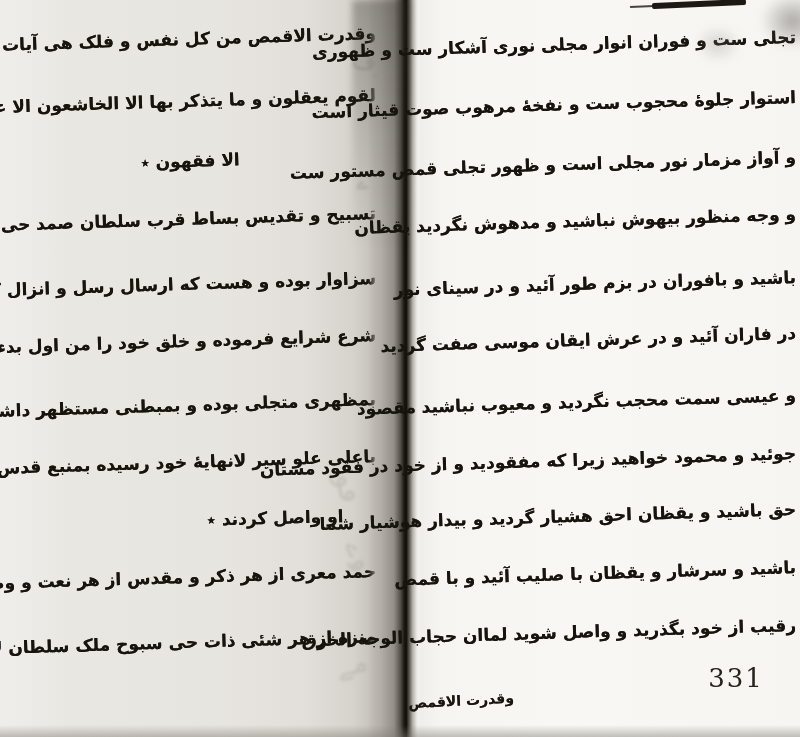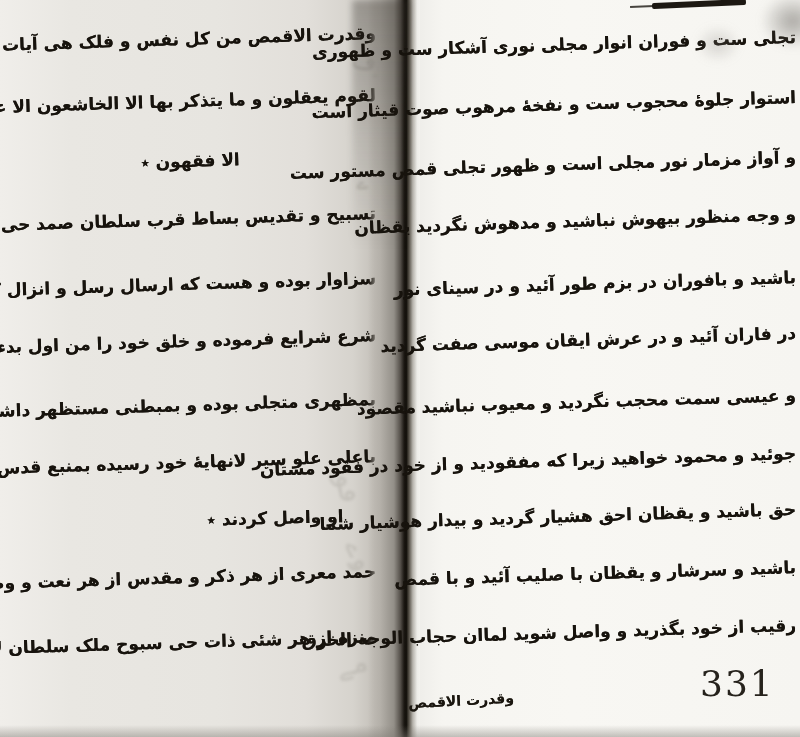--- a/index.html
+++ b/index.html
@@ -77,21 +77,21 @@
   
   .pr-0  { top: 22px; }  .pr-1  { top: 82px; }  .pr-2  { top: 142px; }
   .pr-3  { top: 199px; } .pr-4  { top: 262px; } .pr-5  { top: 318px; }
   .pr-6  { top: 380px; } .pr-7  { top: 438px; } .pr-8  { top: 494px; }
   .pr-9  { top: 552px; } .pr-10 { top: 610px; }
 
   
   .page-number {
     position: absolute; top: 663px; left: 700px; width: 72px;
     font-family: "DejaVu Serif", serif;
-    font-size: 36px; font-weight: normal;
+    font-size: 26px; font-weight: normal;
     color: #26221c; text-align: center;
     letter-spacing: 2px;
   }
   .catchword {
     position: absolute; top: 692px; left: 424px; width: 90px;
     direction: rtl; text-align: left;
     font-size: 14px; font-weight: bold;
     color: #1a160f; white-space: nowrap;
     transform: rotate(-3deg);
     text-shadow: 0 0 0.5px rgba(23,19,13,0.8);

